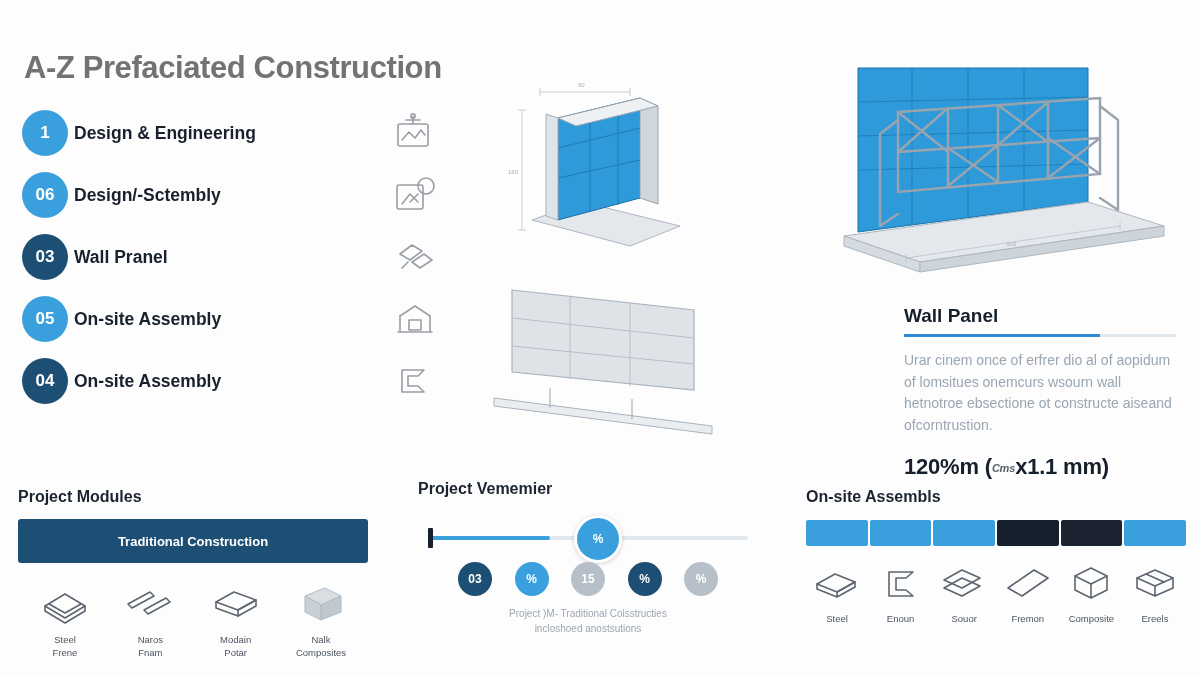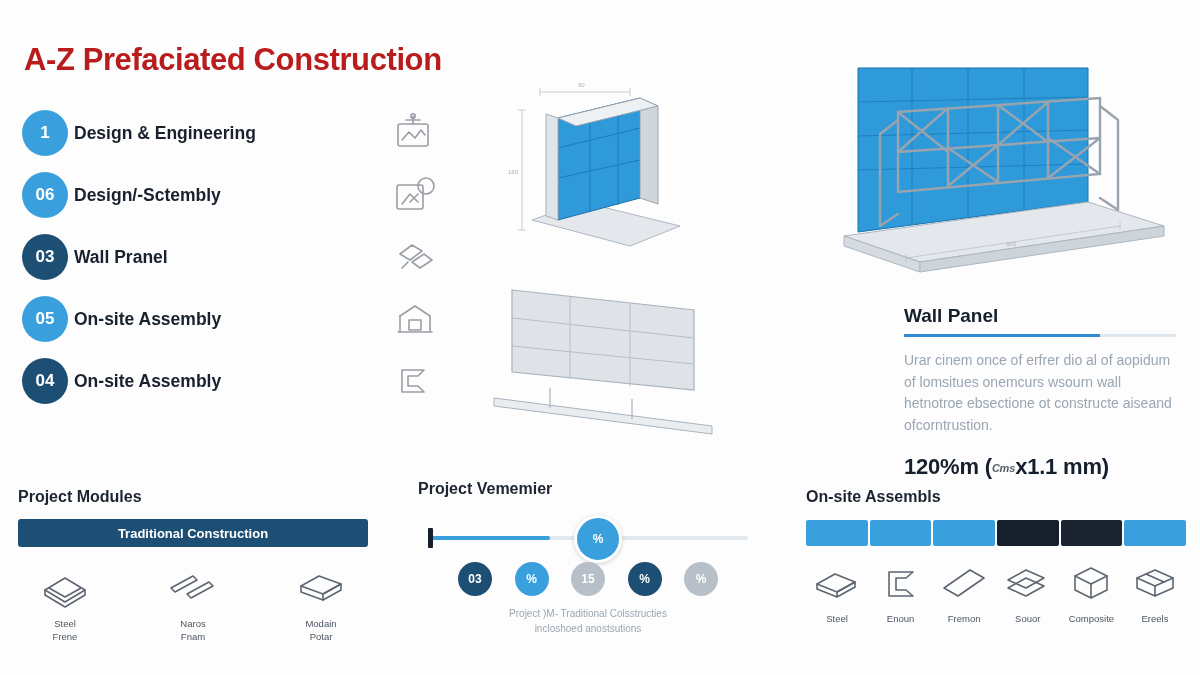--- a/index.html
+++ b/index.html
@@ -18,25 +18,25 @@
   .page {
     position: absolute;
     inset: 0;
     background: #fdfdfd;
   }
 
   
   .title {
     position: absolute;
     left: 24px;
-    top: 42px;
+    top: 50px;
     font-size: 31px;
     font-weight: bold;
     letter-spacing: -0.4px;
-    color: #b91c1c;
+    color: #737373;
   }
 
   
   .steps {
     position: absolute;
     left: 22px;
     top: 102px;
     width: 420px;
   }
   .step-row {
@@ -146,21 +146,21 @@
     text-align: left;
     font-size: 16px;
     font-weight: bold;
     color: #1b2430;
   }
 
   
   .sec1 { position: absolute; left: 18px; top: 10px; width: 350px; }
   .banner {
     margin-top: 13px;
-    height: 28px;
+    height: 44px;
     background: #1d4e73;
     border-radius: 3px;
     display: flex;
     align-items: center;
     justify-content: center;
     color: #ffffff;
     font-size: 13px;
     font-weight: bold;
   }
   .module-row {
@@ -452,20 +452,31 @@
             <svg viewBox="0 0 60 46" width="60" height="46">
               <path class="icon-line" d="M10 22 L28 12 L50 20 L32 30 Z"></path>
               <path class="icon-line" d="M10 22 v6 L32 36 v-6"></path>
               <path class="icon-line" d="M32 30 L50 20 v6 L32 36"></path>
             </svg>
           </div>
           <div class="cap" style="white-space:pre-line">Modain
 Potar</div>
         </div>
 
+        <div class="module">
+          <div class="glyph">
+            <svg viewBox="0 0 60 46" width="60" height="46">
+              <path d="M14 16 L34 8 L50 16 L30 25 Z" fill="#d9dee3" stroke="#b2bac2"></path>
+              <path d="M14 16 L14 32 L30 40 L30 25 Z" fill="#c9d0d7" stroke="#b2bac2"></path>
+              <path d="M30 25 L50 16 L50 32 L30 40 Z" fill="#bfc7cf" stroke="#b2bac2"></path>
+            </svg>
+          </div>
+          <div class="cap" style="white-space:pre-line">Nalk
+Composites</div>
+        </div>
 
       </div>
     </div>
 
     <div class="sec2">
       <div class="sec-heading">Project Vememier</div>
       <div class="track-wrap">
         <div class="track"></div>
         <div class="track-fill"></div>
         <div class="track-cap"></div>
@@ -509,34 +520,34 @@
             <svg viewBox="0 0 56 44" width="56" height="44">
               <path class="icon-line" d="M16 10 h24 l-7 6 h-10 v12 h10 l7 6 h-24 z"></path>
             </svg>
           </div>
           <div class="cap">Enoun</div>
         </div>
 
         <div class="mat">
           <div class="glyph">
             <svg viewBox="0 0 56 44" width="56" height="44">
-              <path class="icon-line" d="M8 26 L34 8 L48 16 L22 34 Z"></path>
-            </svg>
-          </div>
-          <div class="cap">Fremon</div>
-        </div>
-
-        <div class="mat">
-          <div class="glyph">
-            <svg viewBox="0 0 56 44" width="56" height="44">
               <path class="icon-line" d="M8 18 L26 8 L44 16 L26 26 Z"></path>
               <path class="icon-line" d="M8 26 L26 16 L44 24 L26 34 Z"></path>
             </svg>
           </div>
           <div class="cap">Souor</div>
+        </div>
+
+        <div class="mat">
+          <div class="glyph">
+            <svg viewBox="0 0 56 44" width="56" height="44">
+              <path class="icon-line" d="M8 26 L34 8 L48 16 L22 34 Z"></path>
+            </svg>
+          </div>
+          <div class="cap">Fremon</div>
         </div>
 
         <div class="mat">
           <div class="glyph">
             <svg viewBox="0 0 56 44" width="56" height="44">
               <path class="icon-line" d="M12 14 L28 6 L44 14 L28 22 Z"></path>
               <path class="icon-line" d="M12 14 v14 L28 36 V22 M28 36 L44 28 V14"></path>
             </svg>
           </div>
           <div class="cap">Composite</div>

